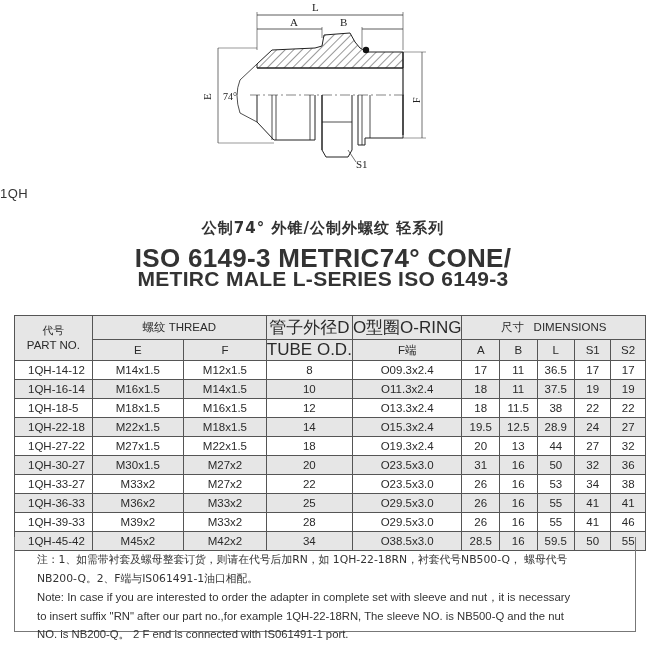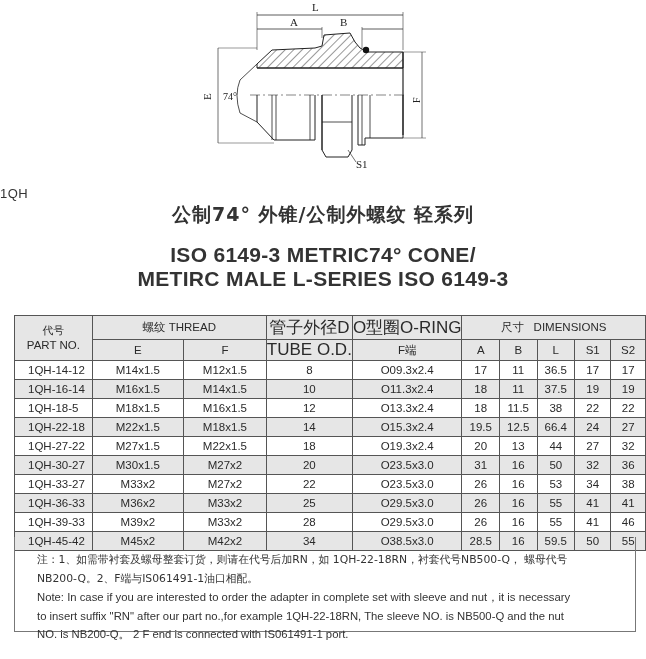--- a/index.html
+++ b/index.html
@@ -1,21 +1,21 @@
 <!DOCTYPE html>
 <html><head>
 <meta charset="utf-8">
 <style>
   html, body { margin:0; padding:0; background:#ffffff; }
   body { width:646px; height:659px; position:relative; overflow:hidden; font-family:"Liberation Sans", "DejaVu Sans", sans-serif; color:#2a2a2a; }
   .drawing { position:absolute; left:190px; top:0; width:250px; height:175px; }
   .model { position:absolute; left:0; width:646px; top:186px; text-align:left; font-size:13px; color:#333; letter-spacing:0.5px; }
   .title { position:absolute; left:0; width:646px; text-align:center; font-weight:bold; color:#333; }
-  .t1 { top:202px; font-size:19px; font-family:"DejaVu Sans", sans-serif; letter-spacing:1px; }
-  .t2 { top:243px; font-size:21px; letter-spacing:0.3px; }
+  .t1 { top:219px; font-size:15px; font-family:"DejaVu Sans", sans-serif; letter-spacing:1px; }
+  .t2 { top:243px; font-size:26px; letter-spacing:0.3px; }
   .t3 { top:267px; font-size:21px; letter-spacing:0.3px; }
   table.spec { position:absolute; left:14px; top:315px; border-collapse:collapse; font-size:11.5px; color:#2a2a2a; table-layout:fixed; }
   table.spec td, table.spec th { border:1px solid #555; text-align:center; padding:0; height:18px; font-weight:normal; white-space:nowrap; }
   table.spec thead td { background:#e6e6e6; }
   table.spec thead .small { font-size:17px; }
   table.spec tbody tr:nth-child(even) td { background:#e6e6e6; }
   table.spec tbody td.part { text-align:left; padding-left:13px; }
   .notes { position:absolute; left:14px; top:537px; width:605px; height:95px; border:1px solid #777; border-top:none; padding:14px 24px 0 22px; font-size:11.3px; line-height:18.5px; color:#333; box-sizing:border-box; width:622px; }
   .notes p { margin:0; white-space:nowrap; }
   .zh { font-family:"DejaVu Sans", sans-serif; font-size:10.8px; }
@@ -157,21 +157,21 @@
         <td>22</td>
       </tr>
       <tr>
         <td class="part">1QH-22-18</td>
         <td>M22x1.5</td>
         <td>M18x1.5</td>
         <td>14</td>
         <td>O15.3x2.4</td>
         <td>19.5</td>
         <td>12.5</td>
-        <td>66.4</td>
+        <td>28.9</td>
         <td>24</td>
         <td>27</td>
       </tr>
       <tr>
         <td class="part">1QH-27-22</td>
         <td>M27x1.5</td>
         <td>M22x1.5</td>
         <td>18</td>
         <td>O19.3x2.4</td>
         <td>20</td>

